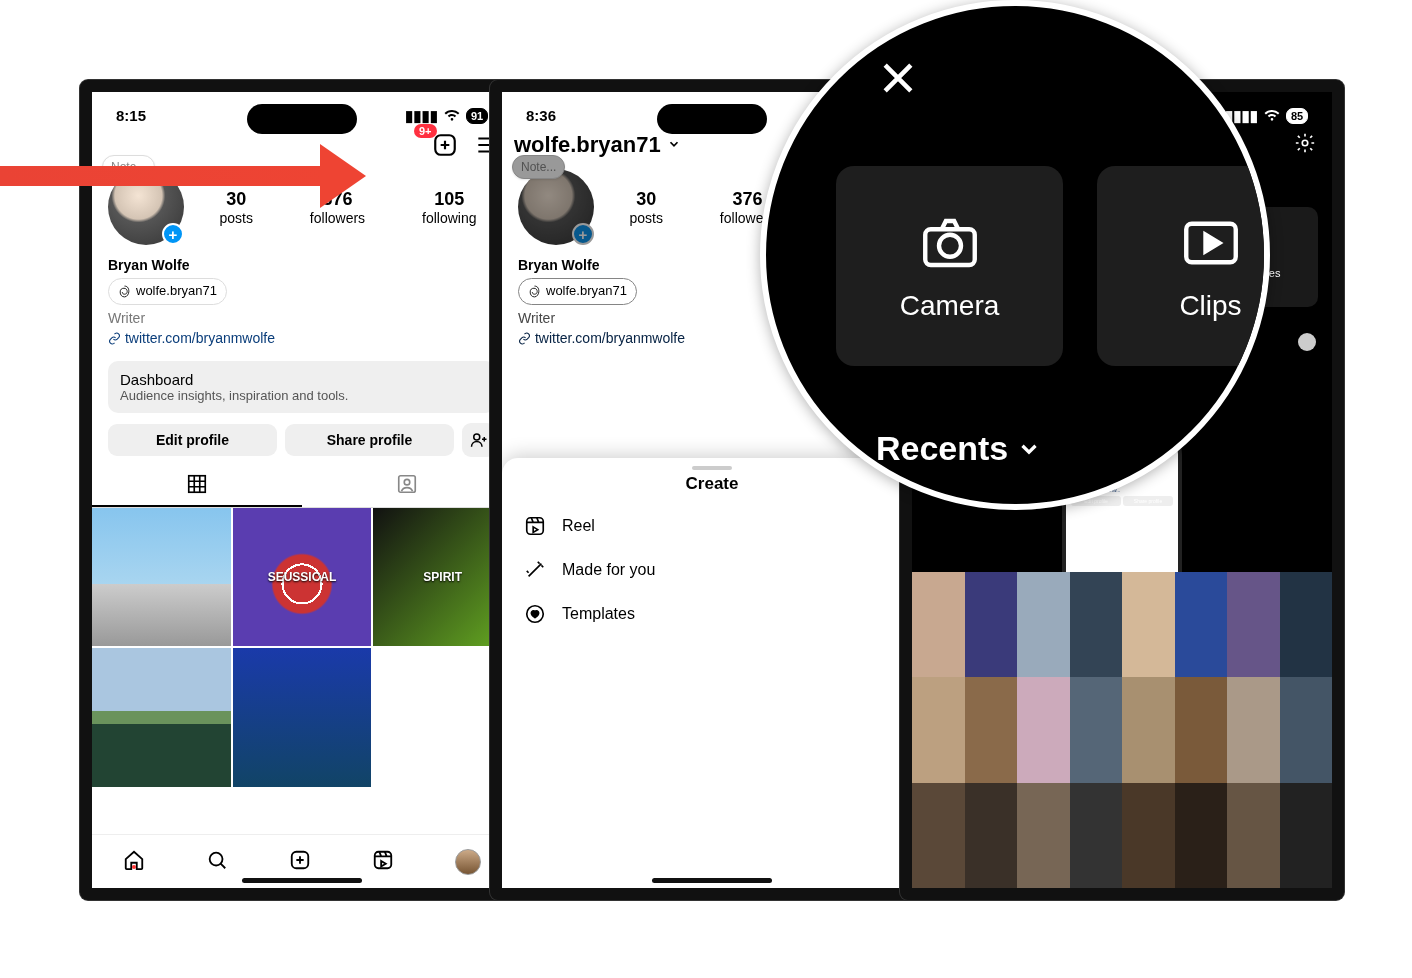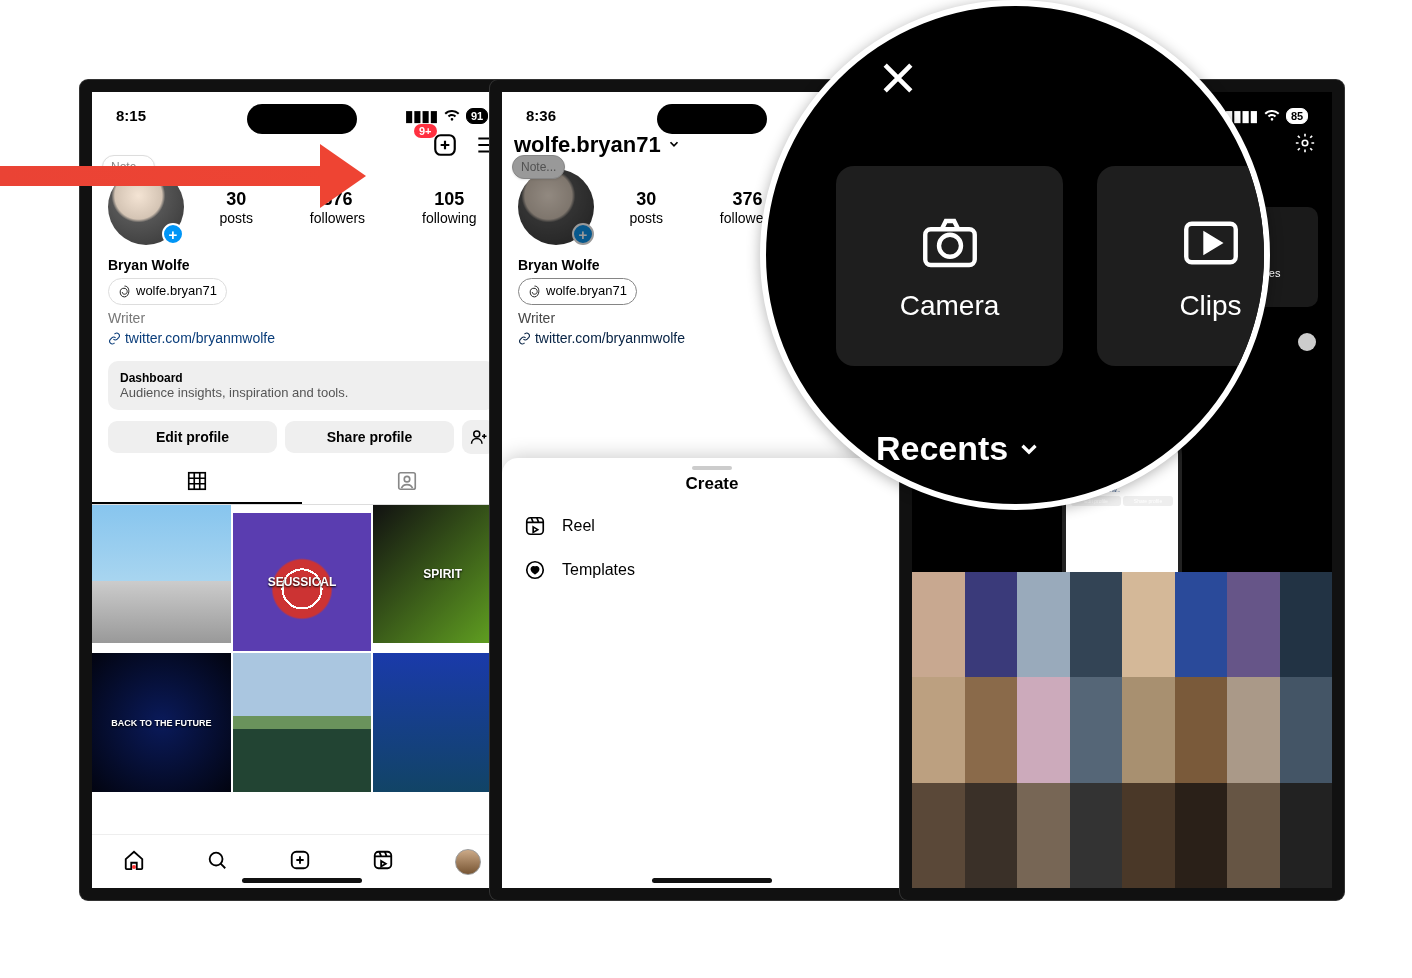--- a/index.html
+++ b/index.html
@@ -94,21 +94,21 @@
   display:inline-flex; align-items:center; gap:5px;
   border:1px solid #ddd; border-radius:14px; padding:3px 9px;
   font-size:13px; margin:3px 0;
 }
 .bio .gray { color:#777; }
 .bio .link { color:#0a3d7a; }
 .dashboard {
   margin:10px 16px; background:#efefef; border-radius:10px;
   padding:10px 12px;
 }
-.dashboard .t { font-weight:700; font-size:12px;}
+.dashboard .t { font-weight:400; font-size:15px;}
 .dashboard .s { font-size:13px; color:#555;}
 .buttons-row {
   display:flex; gap:8px; padding:0 16px; margin-bottom:6px; align-items:center;
 }
 .pill-btn {
   flex:1; background:#efefef; border-radius:9px; padding:8px 0;
   text-align:center; font-weight:600; font-size:14px;
 }
 .addp-btn {
   width:34px; height:34px; background:#efefef; border-radius:9px;
@@ -116,21 +116,21 @@
 }
 .tabs-row {
   display:flex; border-bottom:1px solid #ddd; margin-top:6px;
 }
 .tab { flex:1; display:flex; justify-content:center; padding:10px 0; }
 .grid-posts {
   display:grid; grid-template-columns:repeat(3,1fr); gap:2px;
 }
 .post-cell { aspect-ratio:1; background:#335; position:relative; overflow:hidden;}
 .post-cell.sky { background: linear-gradient(#87c5ee,#a8d5f0 55%,#ccc 55%, #999);}
-.post-cell.purple { background: radial-gradient(circle at 50% 55%, #c33 0 18%, #fff 18% 20%, #c33 20% 28%, #5a3db0 30%); margin-top: 8px;} 
+.post-cell.purple { background: radial-gradient(circle at 50% 55%, #c33 0 18%, #fff 18% 20%, #c33 20% 28%, #5a3db0 30%);} 
 .post-cell.spirit { background: linear-gradient(135deg,#111,#6a2); padding-left: 16px;} 
 .post-cell.bttf { background: radial-gradient(circle, #0a1a5a, #020410); }
 .post-cell.house { background: linear-gradient(#aac6e0 0 45%, #6a935c 45% 55%, #243 55%);}
 .post-cell.blue { background: linear-gradient(#1a3aaa,#146); }
 .post-cell .txt {
   position:absolute; inset:0; display:flex; align-items:center; justify-content:center;
   color:#fff; font-weight:800; font-size:12px; text-align:center; padding:4px;
   text-shadow:0 1px 2px #000;
 }
 .navbar {
@@ -332,23 +332,20 @@
   <div class="grid-posts">
     <div class="post-cell sky"></div>
     <div class="post-cell purple">
         <div class="txt">SEUSSICAL</div>
       </div>
     <div class="post-cell spirit">
         <div class="txt">
           <span>SPIRIT</span>
         </div>
       </div>
-    <div class="post-cell bttf">
-        <div class="txt" style="font-size:9px">BACK TO THE FUTURE</div>
-      </div>
     <div class="post-cell house"></div>
     <div class="post-cell blue"></div>
   </div>
 
   <div class="navbar">
     <div style="position:relative">
       <svg class="svg-icon" viewBox="0 0 24 24" fill="none" stroke="#000" stroke-width="2">
           <path d="M3 11l9-8 9 8v10a1 1 0 01-1 1h-5v-7h-6v7H4a1 1 0 01-1-1V11z"></path>
         </svg>
       <span class="dot-red"></span>
@@ -450,20 +447,28 @@
     <div class="grab"></div>
     <div class="title">Create</div>
     <div class="sheet-item">
       <span class="ic">
           <svg viewBox="0 0 24 24" fill="none" stroke="#000" stroke-width="1.8">
             <rect x="3" y="3" width="18" height="18" rx="4"></rect>
             <path d="M3 8h18M8 3l2 5M14 3l2 5M10 13l5 3-5 3v-6z"></path>
           </svg>
         </span>
       <span>Reel</span>
+    </div>
+    <div class="sheet-item">
+      <span class="ic">
+          <svg viewBox="0 0 24 24" fill="none" stroke="#000" stroke-width="1.8">
+            <path d="M5 19L19 5M15 3l2 2M19 7l2 2M3 13l2 2"></path>
+          </svg>
+        </span>
+      <span>Made for you</span>
     </div>
     <div class="sheet-item">
       <span class="ic">
           <svg viewBox="0 0 24 24" fill="none" stroke="#000" stroke-width="1.8">
             <circle cx="12" cy="12" r="9"></circle>
             <path d="M12 16s-4-2.5-4-5a2.5 2.5 0 014-2 2.5 2.5 0 014 2c0 2.5-4 5-4 5z" fill="#000"></path>
           </svg>
         </span>
       <span>Templates</span>
     </div>

